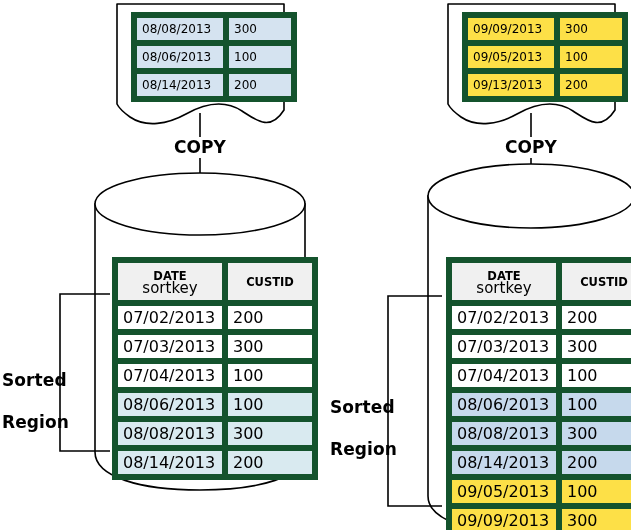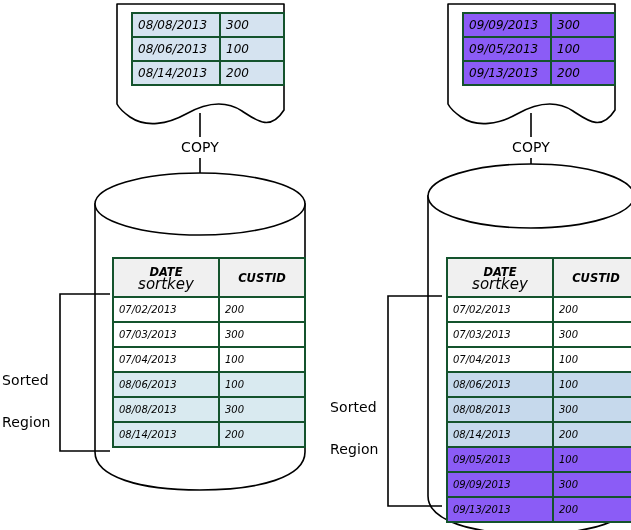--- a/index.html
+++ b/index.html
@@ -32,71 +32,70 @@
   }
 
   
   .dtable {
     position: absolute;
     border-collapse: collapse;
     background: #ffffff;
     table-layout: fixed;
   }
   .dtable td, .dtable th {
-    border: 2px solid #14532d;
+    border: 6px solid #14532d;
     padding: 0 5px;
     font-size: 11.5px;
     line-height: 13px;
     height: 21px;
     text-align: left;
     vertical-align: middle;
     font-weight: normal;
     white-space: nowrap;
     overflow: hidden;
-    font-style: italic;
   }
 
   
   .file-table { width: 128px; }
   .file-table td.c-date { width: 76px; }
   .file-table td.c-cust { width: 52px; }
   .file-table td { height: 22px; font-size: 12px; }
 
   .fill-blue   { background: #d5e3f0; }
-  .fill-peach  { background: #8b5cf6; }
+  .fill-peach  { background: #fde047; }
   .fill-cyan   { background: #d9eaf0; }
   .fill-white  { background: #ffffff; }
 
   
   .db-table { width: 172px; padding-left: 12px; }
   .db-table .c-date { width: 96px; }
   .db-table .c-cust { width: 76px; margin-top: 6px; }
-  .db-table td { height: 23px; font-size: 10px; }
+  .db-table td { height: 23px; font-size: 16px; }
 
   .db-table thead th {
     background: #f0f0f0;
     text-align: center;
     font-weight: bold;
     font-size: 11.5px;
     height: 33px;
     padding: 2px 4px;
     line-height: 12px;
   }
   .db-table thead th .sub {
     display: block;
     font-weight: normal;
     font-size: 15px;
     line-height: 12px;
   }
 
   
   .lbl {
     position: absolute;
-    font-size: 14px;
-    font-weight: normal;
+    font-size: 17px;
+    font-weight: bold;
     line-height: 14px;
     white-space: pre;
     letter-spacing: 0.1px;
   }
   .lbl-copy { text-align: center; }
   .lbl-sorted { text-align: left; }
 </style>
 </head>
 <body>
 

